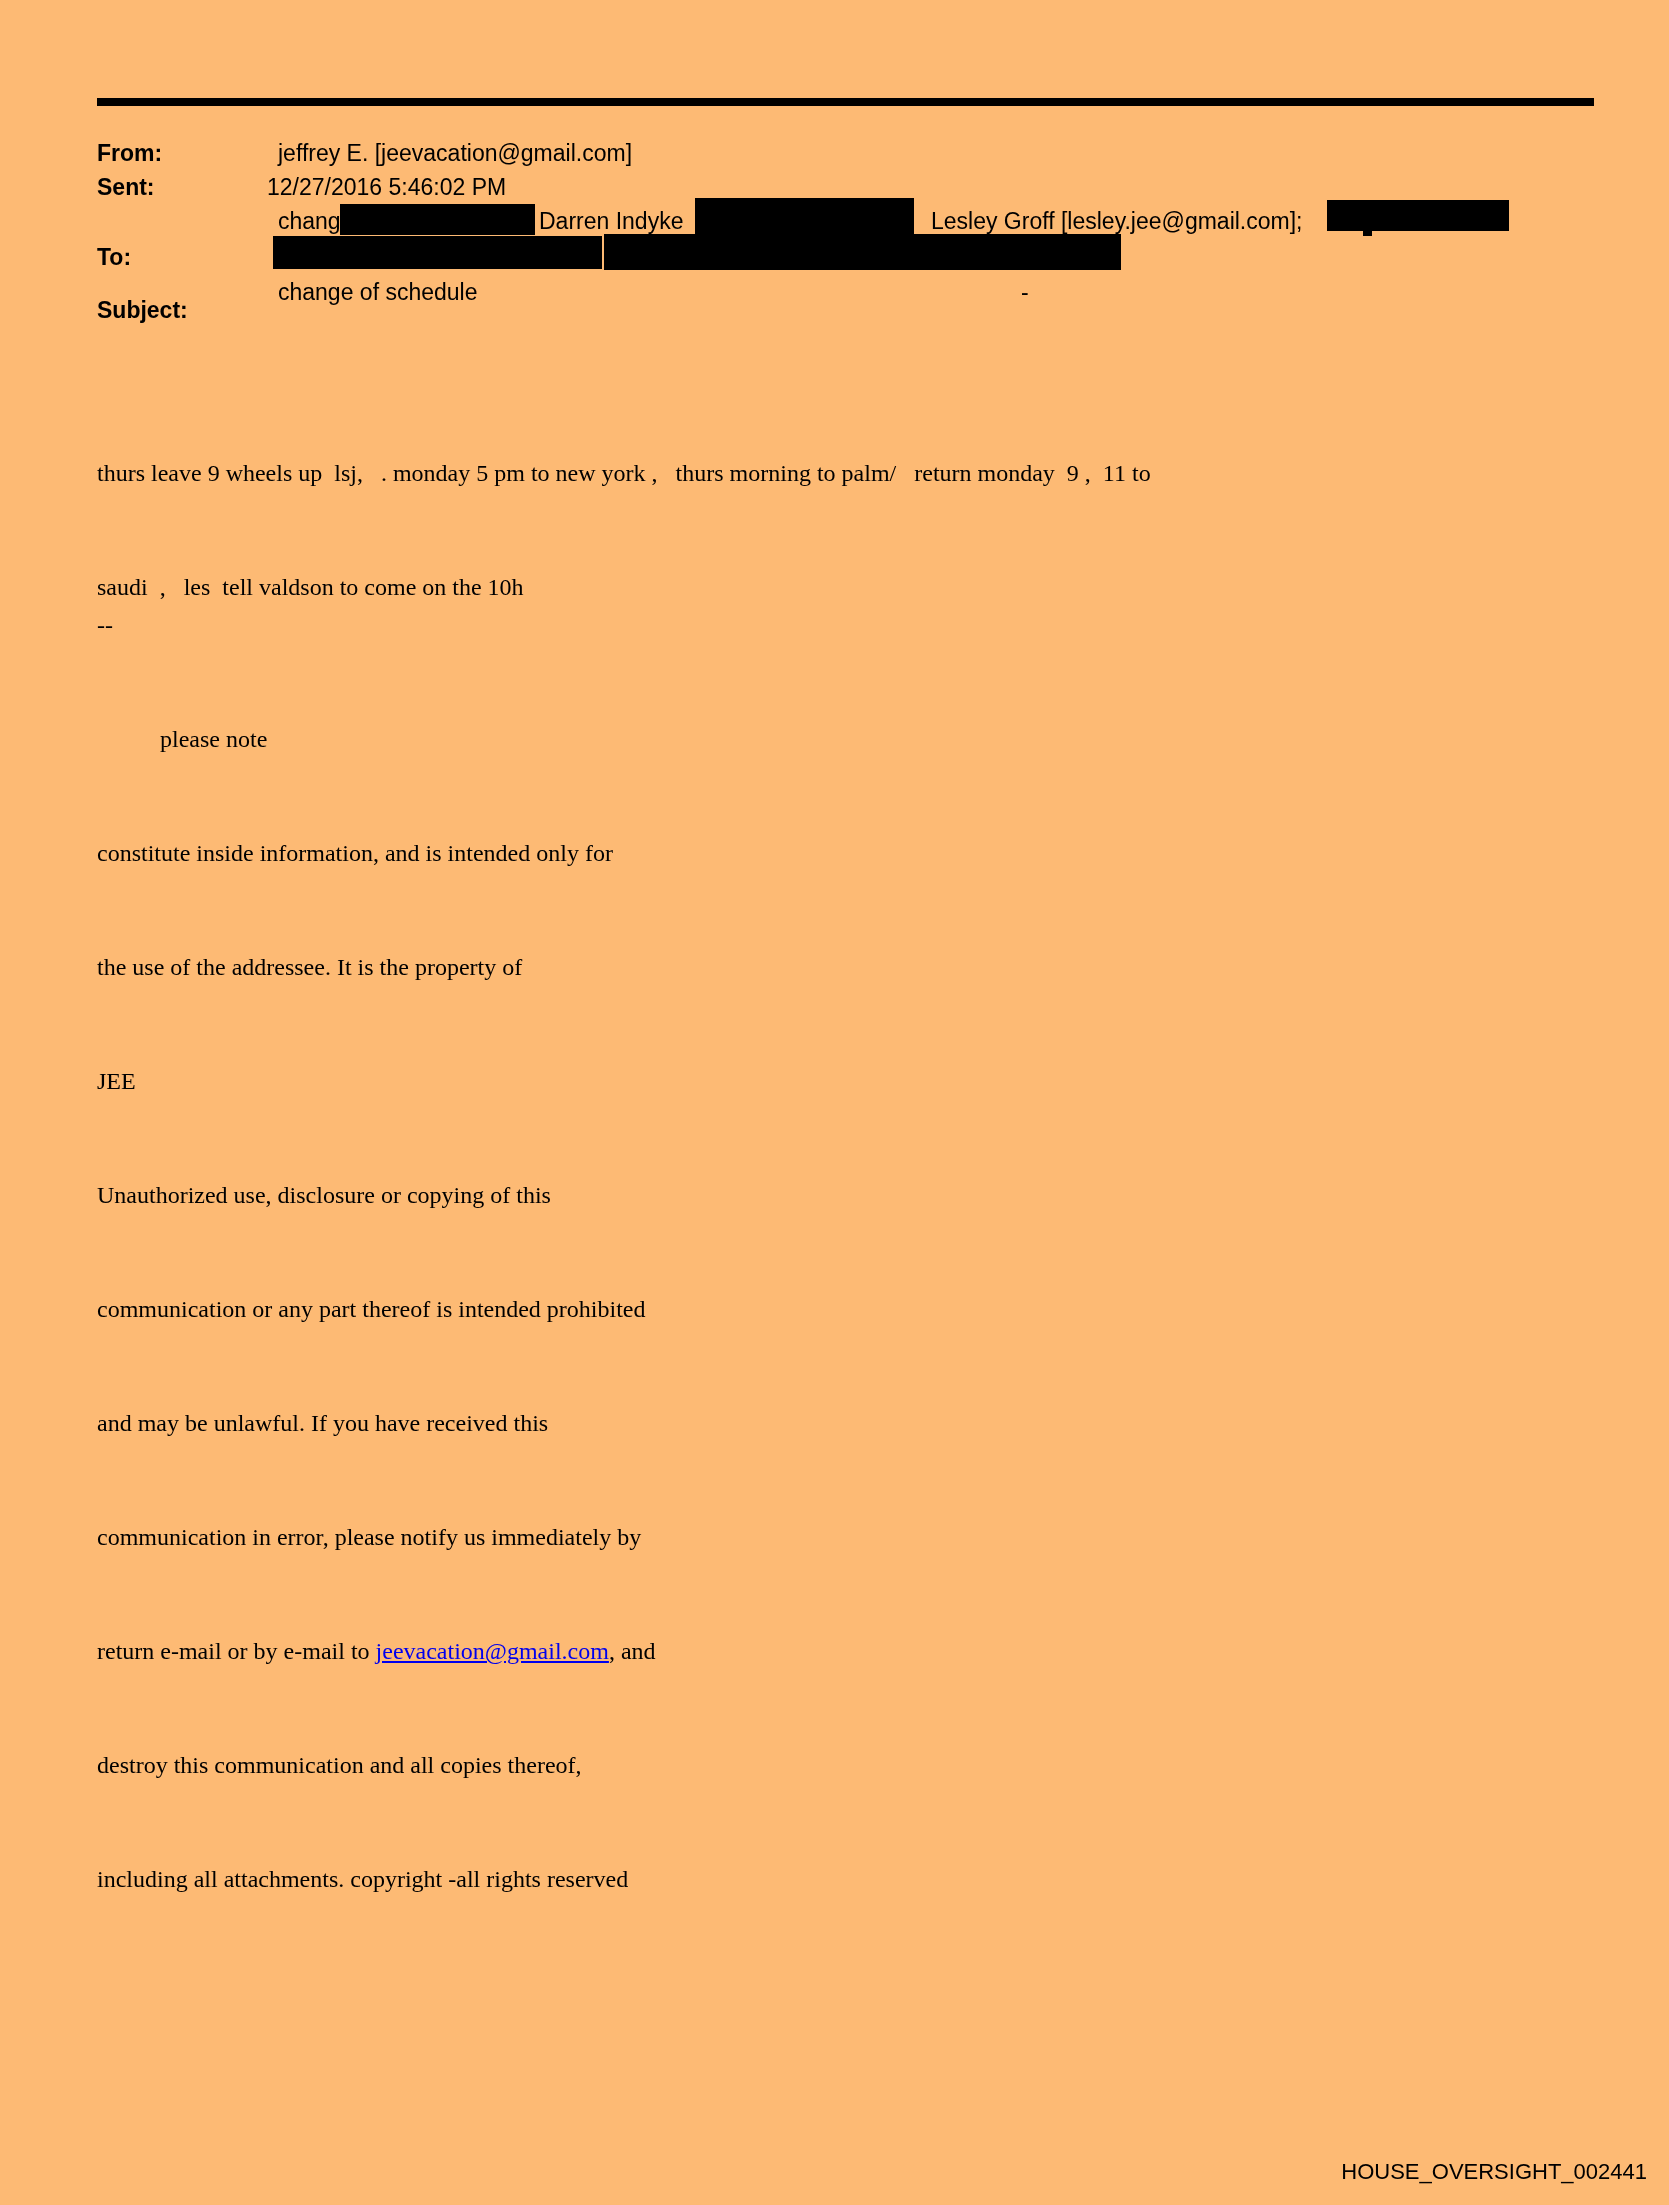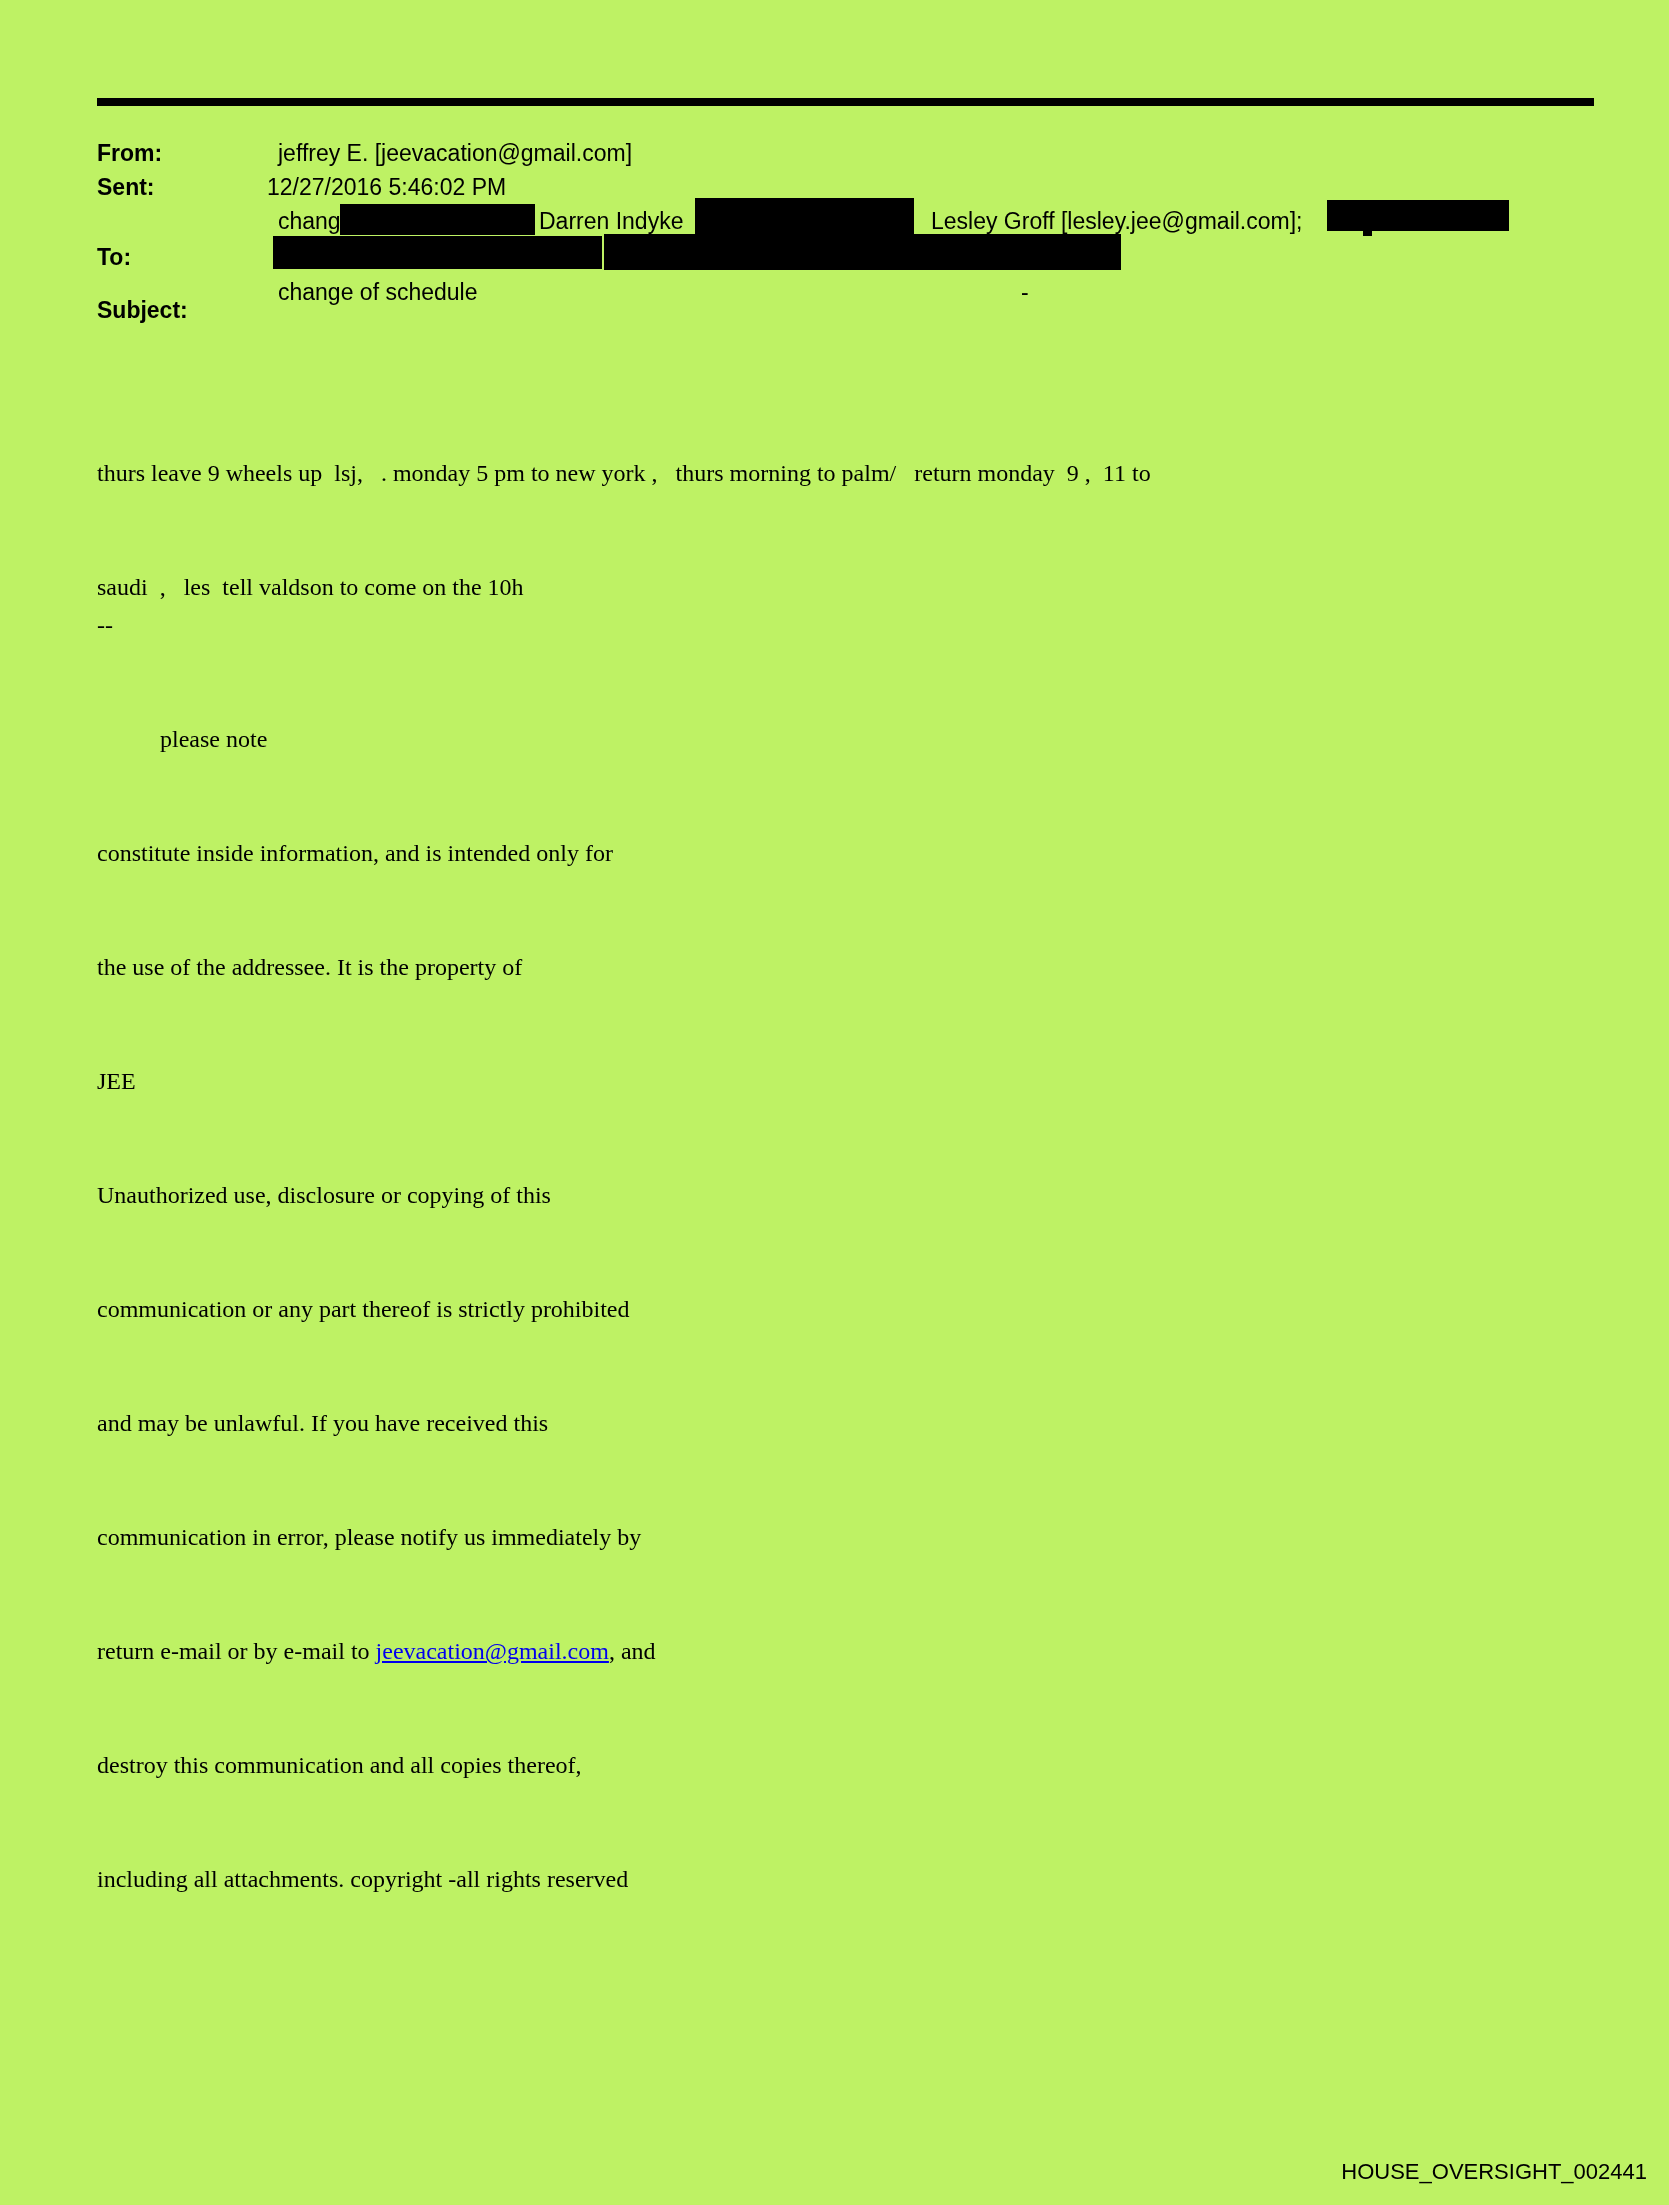--- a/index.html
+++ b/index.html
@@ -4,21 +4,21 @@
 <style>
   html, body {
     margin: 0;
     padding: 0;
     background: #ffffff;
   }
   .page {
     position: relative;
     width: 1669px;
     height: 2205px;
-    background: #bef264;
+    background: #fdba74;
     overflow: hidden;
     color: #000000;
     text-decoration: underline;
   }
   
   .top-rule {
     position: absolute;
     left: 97px;
     top: 98px;
     width: 1497px;
@@ -96,21 +96,21 @@
     <div>saudi  ,   les  tell valdson to come on the 10h</div>
   </div>
 
   <div class="serif-block" style="left:97px; top:530px;">
     <div>--</div>
     <div class="note-indent">please note</div>
     <div>constitute inside information, and is intended only for</div>
     <div>the use of the addressee. It is the property of</div>
     <div>JEE</div>
     <div>Unauthorized use, disclosure or copying of this</div>
-    <div>communication or any part thereof is strictly prohibited</div>
+    <div>communication or any part thereof is intended prohibited</div>
     <div>and may be unlawful. If you have received this</div>
     <div>communication in error, please notify us immediately by</div>
     <div><span>return e-mail or by e-mail to </span><a class="mail-link">jeevacation@gmail.com</a><span>, and</span></div>
     <div>destroy this communication and all copies thereof,</div>
     <div>including all attachments. copyright -all rights reserved</div>
   </div>
 
   <div class="bates">HOUSE_OVERSIGHT_002441</div>
 
 </div>

